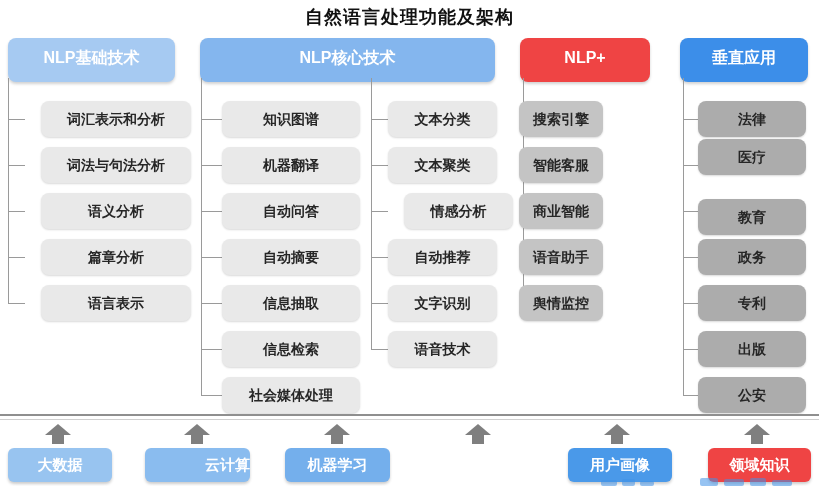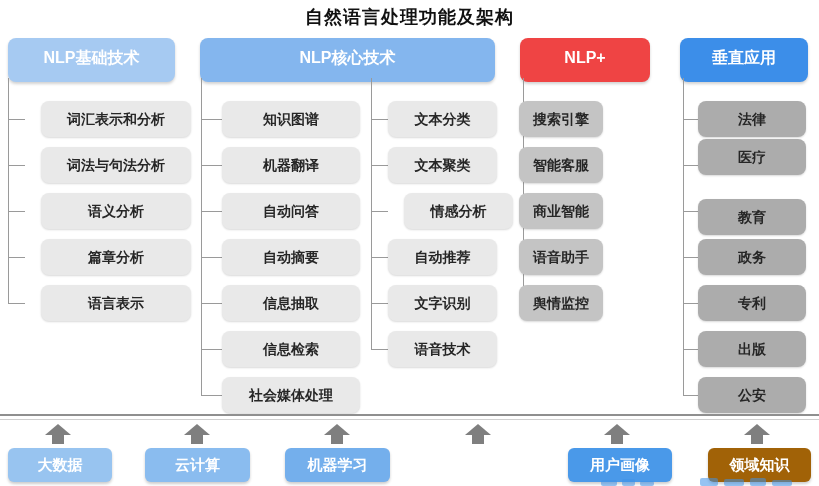--- a/index.html
+++ b/index.html
@@ -33,21 +33,21 @@
 
   .arrow{position:absolute;top:424px;width:26px;height:20px;}
   .arrow .head{width:0;height:0;border-left:13px solid transparent;border-right:13px solid transparent;
                border-bottom:11px solid #7F7F7F;}
   .arrow .stem{width:12px;height:9px;background:#7F7F7F;margin:0 auto;}
 
   .found{position:absolute;top:448px;height:34px;border-radius:6px;color:#ffffff;
          font-size:15px;font-weight:700;text-align:center;line-height:34px;
          box-shadow:0 2px 3px rgba(0,0,0,0.2);}
   .f0{left:8px;width:104px;}
-  .f1{left:145px;width:105px;}
+  .f1{left:145px;width:105px;text-align:right;}
   .f2{left:285px;width:105px;}
   .f3{left:427px;width:105px;}
   .f4{left:568px;width:104px;}
   .f5{left:708px;width:103px;}
 
   .wfrag{position:absolute;background:rgba(63,146,232,0.55);border-radius:2px;}
 </style>
 </head>
 <body>
 
@@ -170,21 +170,21 @@
     </div>
   <div class="arrow" style="left:744px;">
       <div class="head"></div>
       <div class="stem"></div>
     </div>
 
   <div class="found f0" style="background-color: rgb(152, 196, 240);">大数据</div>
   <div class="found f1" style="background-color: rgb(138, 188, 239);">云计算</div>
   <div class="found f2" style="background-color: rgb(116, 175, 236);">机器学习</div>
   <div class="found f4" style="background-color: rgb(74, 153, 233);">用户画像</div>
-  <div class="found f5" style="background-color: #a16207;">领域知识</div>
+  <div class="found f5" style="background-color: #ef4444;">领域知识</div>
 
   <div class="wfrag" style="left:601px;top:480px;width:16px;height:6px;"></div>
   <div class="wfrag" style="left:622px;top:479px;width:13px;height:7px;"></div>
   <div class="wfrag" style="left:640px;top:481px;width:14px;height:5px;"></div>
   <div class="wfrag" style="left:700px;top:478px;width:18px;height:8px;"></div>
   <div class="wfrag" style="left:724px;top:479px;width:20px;height:7px;"></div>
   <div class="wfrag" style="left:750px;top:478px;width:16px;height:8px;"></div>
   <div class="wfrag" style="left:772px;top:480px;width:20px;height:6px;"></div>
 
 </div>

